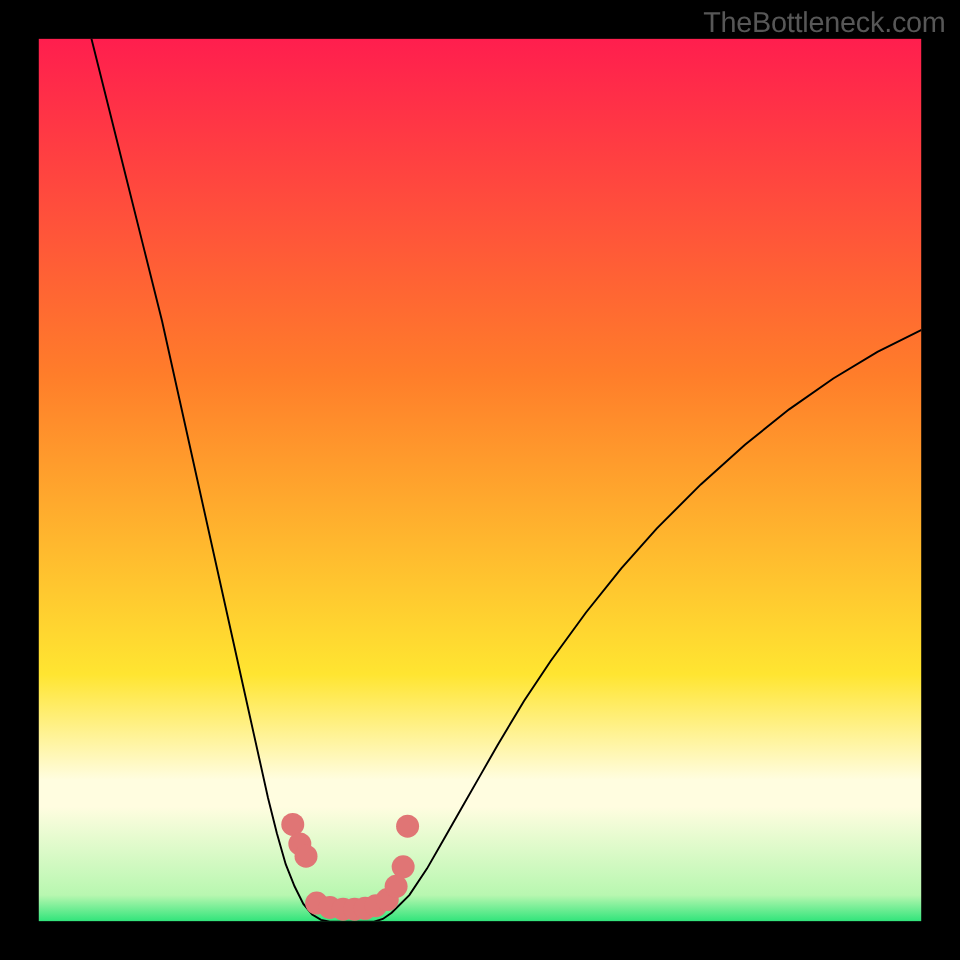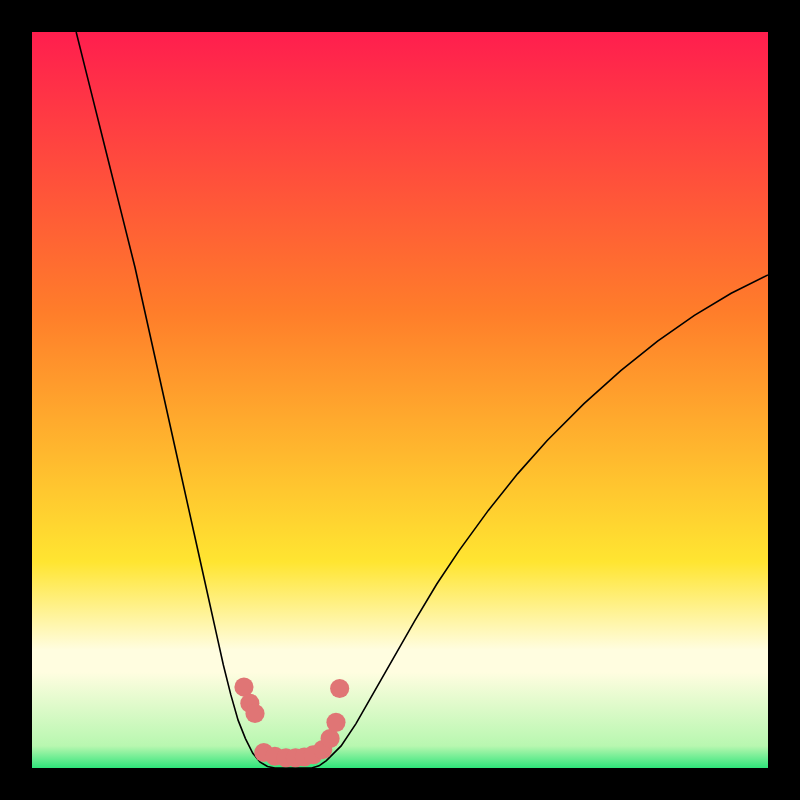--- a/index.html
+++ b/index.html
@@ -63,13 +63,14 @@
           <circle cx="35.800" cy="98.600" r="1.3" fill="#e07575"></circle>
           <circle cx="37.000" cy="98.500" r="1.3" fill="#e07575"></circle>
           <circle cx="38.200" cy="98.200" r="1.3" fill="#e07575"></circle>
           <circle cx="39.500" cy="97.500" r="1.3" fill="#e07575"></circle>
           <circle cx="40.500" cy="96.000" r="1.3" fill="#e07575"></circle>
           <circle cx="41.300" cy="93.800" r="1.3" fill="#e07575"></circle>
           <circle cx="41.800" cy="89.200" r="1.3" fill="#e07575"></circle>
         </g>
     </svg>
   </div>
+  <div class="watermark">TheBottleneck.com</div>
 </div>
 
 </body></html>

